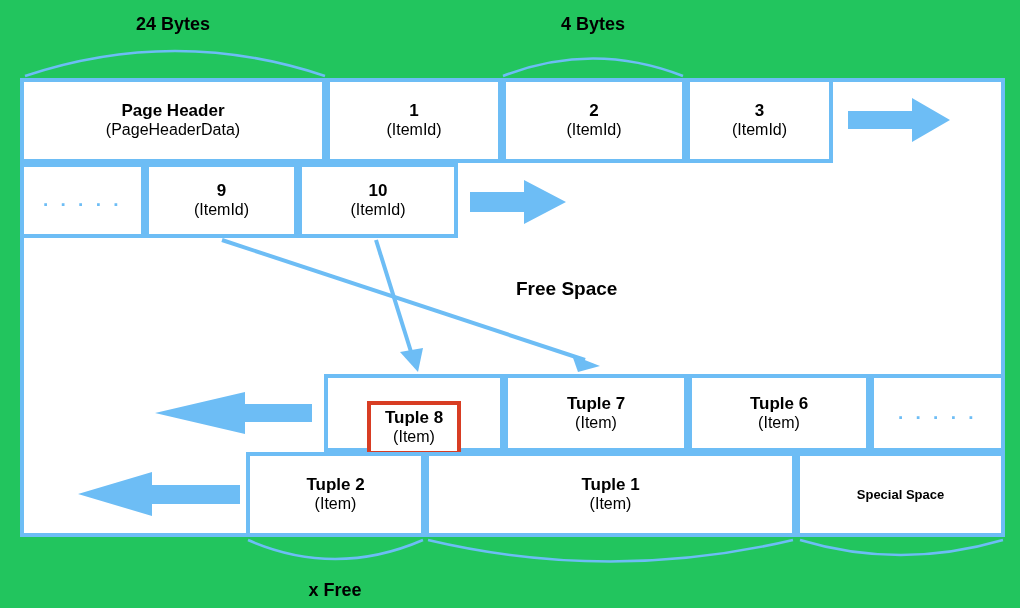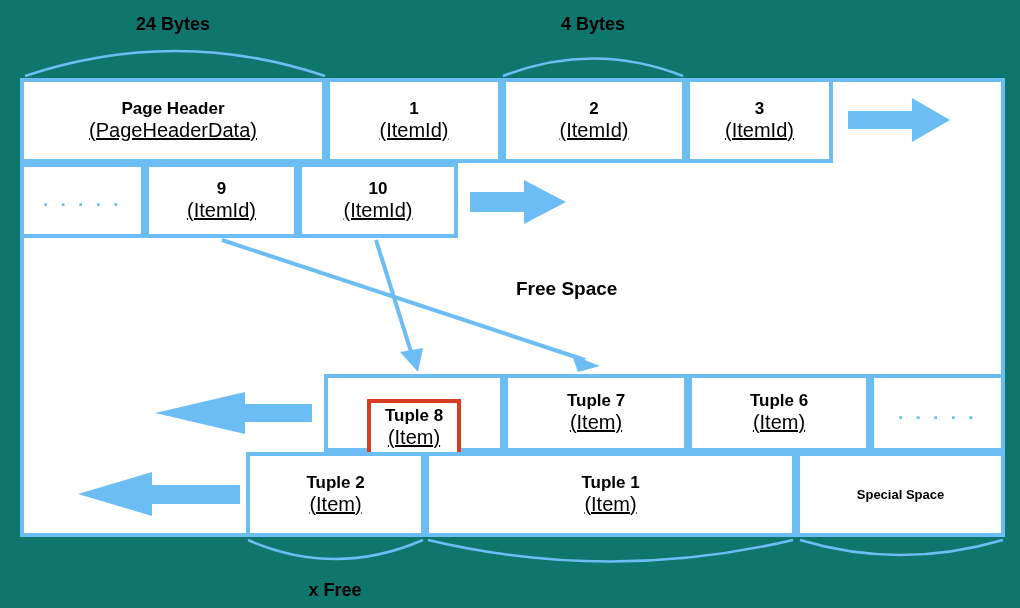--- a/index.html
+++ b/index.html
@@ -9,21 +9,21 @@
   }
   body {
     font-family: "Liberation Sans", sans-serif;
     color: #000000;
   }
   #page {
     position: relative;
     width: 1020px;
     height: 608px;
     overflow: hidden;
-    background: #0f766e;
+    background: #22c55e;
   }
   .abs { position: absolute; }
 
   
   #page-frame {
     left: 20px;
     top: 78px;
     width: 985px;
     height: 459px;
     border: 4px solid #6DBDF5;
@@ -43,24 +43,23 @@
     line-height: 1.18;
   }
   .cell .t1 {
     font-weight: bold;
     font-size: 17px;
     color: #000;
     white-space: nowrap;
   }
   .cell .t2 {
     font-weight: normal;
-    font-size: 20px;
+    font-size: 16px;
     color: #000;
     white-space: nowrap;
-    text-decoration: underline;
   }
   .cell.single .t1 { font-size: 13px; }
 
   .cell.redbox {
     border: none;
     background: transparent;
   }
   .redinner {
     border: 4px solid #D83D23;
     box-sizing: border-box;

